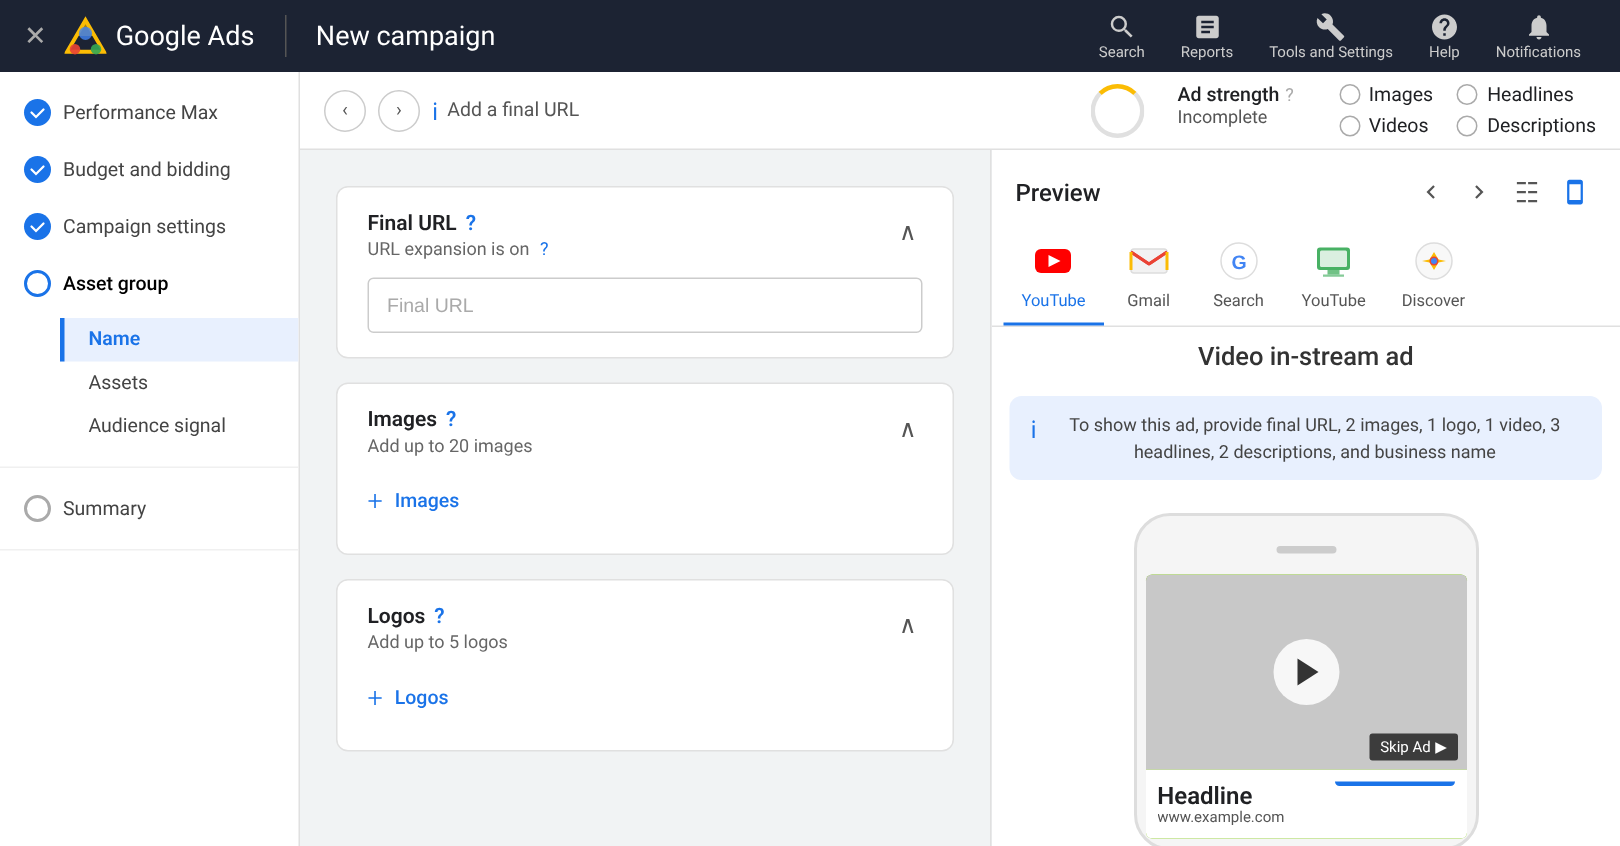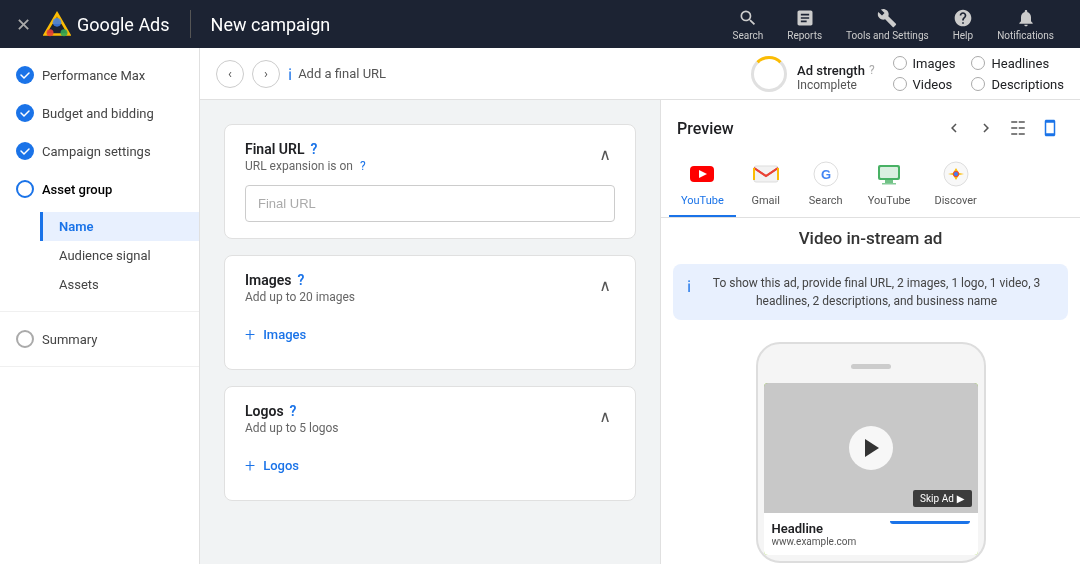--- a/index.html
+++ b/index.html
@@ -37,21 +37,21 @@
     .sidebar-sub-item.active { color: #1a73e8; font-weight: 600; border-left: 3px solid #1a73e8; background: #e8f0fe; }
 
     
     .step-header {
       display: flex; align-items: center; background: white; border-bottom: 1px solid #e0e0e0;
       padding: 0 16px; height: 52px; gap: 8px;
     }
     .step-header .nav-arrow { width: 28px; height: 28px; border-radius: 50%; border: 1px solid #ccc; display: flex; align-items: center; justify-content: center; cursor: pointer; color: #555; }
     .step-header .info-chip { display: flex; align-items: center; gap: 6px; color: #555; font-size: 13px; }
     .step-header .info-icon { color: #1a73e8; font-size: 16px; }
-    .step-header .ad-strength { margin-left: auto; display: flex; align-items: flex-end; gap: 10px; }
+    .step-header .ad-strength { margin-left: auto; display: flex; align-items: flex-start; gap: 22px; }
     .ad-strength-label { font-size: 13px; font-weight: 500; }
     .ad-strength-status { font-size: 12px; color: #555; }
     .strength-circle { width: 36px; height: 36px; border-radius: 50%; border: 3px solid #e0e0e0; border-top-color: #fbbc04; position: relative; }
 
     
     .main-area { flex: 1; overflow-y: auto; display: flex; }
     .form-area { flex: 1; padding: 24px; max-width: 660px; }
     .preview-area { width: 420px; background: white; border-left: 1px solid #e0e0e0; flex-shrink: 0; overflow-y: auto; }
 
     
@@ -84,21 +84,21 @@
 
     
     .phone-mockup { margin: 0 auto; width: 230px; background: #f5f5f5; border-radius: 24px; border: 2px solid #ddd; overflow: hidden; position: relative; padding: 20px 6px 6px; }
     .phone-speaker { width: 40px; height: 5px; background: #ccc; border-radius: 3px; margin: 0 auto 14px; }
     .phone-screen { background: #84cc16; border-radius: 4px; overflow: hidden; }
     .video-placeholder { width: 100%; height: 130px; background: #c8c8c8; display: flex; align-items: center; justify-content: center; position: relative; }
     .play-btn-circle { width: 44px; height: 44px; border-radius: 50%; background: rgba(255,255,255,0.85); display: flex; align-items: center; justify-content: center; }
     .play-triangle { width: 0; height: 0; border-left: 14px solid #333; border-top: 9px solid transparent; border-bottom: 9px solid transparent; margin-left: 3px; }
     .skip-ad-btn { position: absolute; bottom: 6px; right: 6px; background: rgba(0,0,0,0.7); color: white; font-size: 10px; padding: 3px 7px; border-radius: 2px; display: flex; align-items: center; gap: 3px; }
     .phone-ad-footer { padding: 8px; background: white; }
-    .phone-ad-headline { font-size: 13px; font-weight: 600; }
+    .phone-ad-headline { font-size: 16px; font-weight: 600; }
     .phone-ad-url { font-size: 10px; color: #555; }
     .learn-more-btn { float: right; background: #1a73e8; color: white; font-size: 10px; font-weight: 600; padding: 5px 9px; border-radius: 3px; margin-top: -18px; }
     .checklist-item { display: flex; align-items: center; gap: 6px; }
     .check-circle-small { width: 14px; height: 14px; border-radius: 50%; border: 1.5px solid #aaa; flex-shrink: 0; }
   </style>
 </head>
 <body>
 
 <nav class="top-nav">
   <span class="close-btn">✕</span>
@@ -189,22 +189,22 @@
         <span>Campaign settings</span>
       </div>
 
       <div class="sidebar-item active-main">
         <div class="circle-icon blue"></div>
         <span>Asset group</span>
       </div>
 
       <div class="sidebar-sub">
         <div class="sidebar-sub-item active">Name</div>
+        <div class="sidebar-sub-item">Assets</div>
         <div class="sidebar-sub-item">Audience signal</div>
-        <div class="sidebar-sub-item">Assets</div>
       </div>
     </div>
 
     <div class="sidebar-section">
       <div class="sidebar-item">
         <div class="circle-icon"></div>
         <span>Summary</span>
       </div>
     </div>
   </aside>

